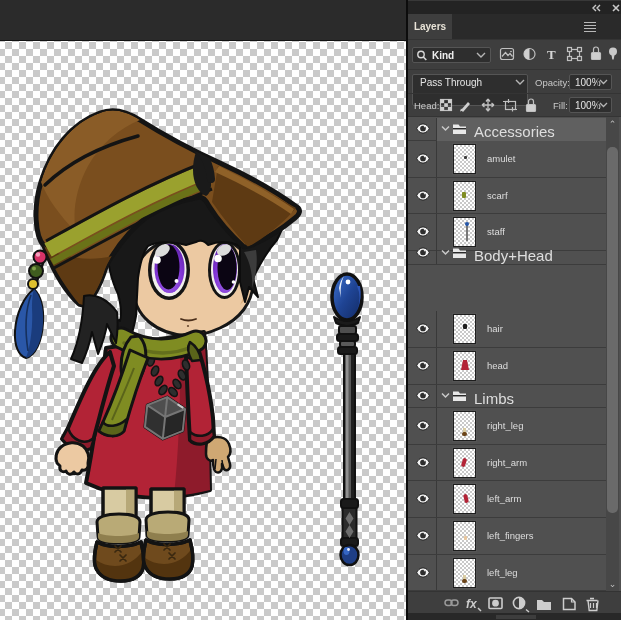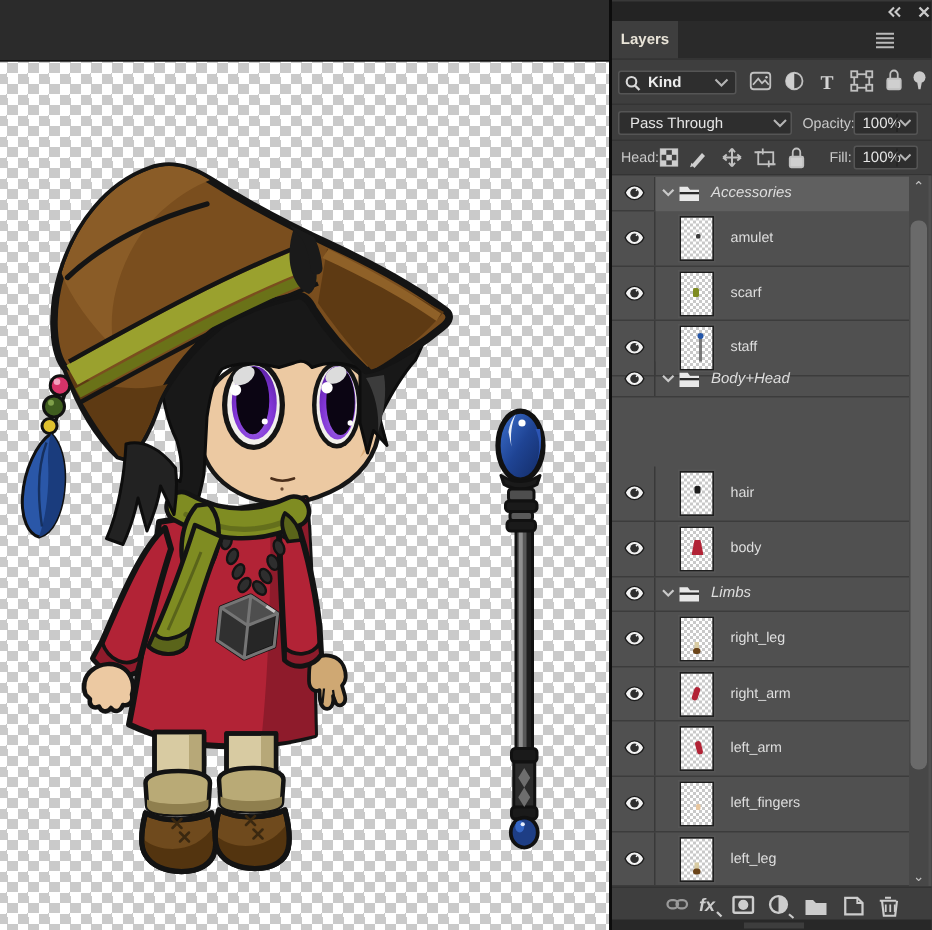--- a/index.html
+++ b/index.html
@@ -26,21 +26,21 @@
 #filterrow { position:absolute; left:0; top:39px; width:213px; height:31px;text-decoration:underline; }
 #blendrow  { position:absolute; left:0; top:70px; width:213px; height:24px; }
 #lockrow   { position:absolute; left:0; top:94px; width:213px; height:23px; }
 .dd { position:absolute; background:#2e2e2e; border:1px solid #555555; border-radius:2px; color:#e6e6e6; }
 .lbl { position:absolute; color:#c9c9c9; font-size:9.5px; }
 
 #list { position:absolute; left:0; top:117px; width:213px; height:474px; background:#505050; }
 .row { position:absolute; left:0; width:198px; border-bottom:1px solid #3c3c3c; }
 .eyecol { position:absolute; left:0; top:0; width:29px; height:100%; border-right:1px solid #393939; }
 .eye { position:absolute; left:8px; top:50%; margin-top:-6px; }
-.grpname { position:absolute; left:66px; top:50%; margin-top:-6px; font-size:10px; color:#dedede;font-style:italic; }
+.grpname { position:absolute; left:66px; top:50%; margin-top:-6px; font-size:15px; color:#dedede; }
 .layname { position:absolute; left:79px; top:50%; margin-top:-6px; font-size:9.5px; color:#dedede; }
 .chevg { position:absolute; left:33px; top:50%; margin-top:-4px; }
 .folder { position:absolute; left:44px; top:50%; margin-top:-6px; }
 .thumb { position:absolute; left:45px; top:3px; width:23px; height:30px; background:
    conic-gradient(#c9c9c9 90deg, #ffffff 90deg 180deg, #c9c9c9 180deg 270deg, #ffffff 270deg);
    background-size:4px 4px; border:1px solid #1e1e1e; outline:1px solid #555; }
 
 #scroll { position:absolute; left:198px; top:117px; width:13px; height:474px; background:#474747; }
 #sthumb { position:absolute; left:1px; top:30px; width:11px; height:366px; background:#6a6a6a; border-radius:5px; }
 .sarrow { position:absolute; left:0; width:13px; text-align:center; color:#c0c0c0; font-size:9px; }
@@ -297,21 +297,21 @@
           <rect x="169.5" y="17.5" width="4" height="4" fill="#424242"></rect>
           <rect x="183.5" y="13.5" width="9" height="7" rx="1" fill="#cfcfcf"></rect>
           <path d="M185.5,13 v-2.5 a2.5,2.5 0 0 1 5,0 v2.5"></path>
           <circle cx="205" cy="12.5" r="4" fill="#c9c9c9" stroke="none"></circle>
           <path d="M203.5,16 h3 l-0.8,4.5 h-1.4 z" fill="#c9c9c9" stroke="none"></path>
         </g>
         <text x="139" y="20" fill="#d5d5d5" font-size="13" font-weight="bold" font-family="Liberation Serif">T</text>
       </svg>
     </div>
     <div id="blendrow">
-      <div class="dd" style="left:4px;top:4px;width:116px;height:16px;">
+      <div class="dd" style="left:4px;top:4px;width:116px;height:32px;">
         <span style="position:absolute;left:7px;top:2px;color:#e5e5e5;">Pass Through</span>
         <svg width="114" height="14" style="position:absolute;left:0;top:0">
             <path d="M103,5 l4,4 4,-4" stroke="#b5b5b5" stroke-width="1.4" fill="none"></path>
           </svg>
       </div>
       <span class="lbl" style="left:127px;top:7px;">Opacity:</span>
       <div class="dd" style="left:161px;top:4px;width:43px;height:16px;">
         <span style="position:absolute;left:5px;top:2px;">100%</span>
         <svg width="41" height="14" style="position:absolute;left:0;top:0">
             <path d="M30,5 l3.5,3.5 3.5,-3.5" stroke="#b5b5b5" stroke-width="1.3" fill="none"></path>
@@ -446,21 +446,21 @@
           <div class="eyecol">
             <svg class="eye" width="14" height="11" viewBox="0 0 15 12">
               <path d="M7.5,1 C11,1 13.6,4 14.3,6 C13.6,8 11,11 7.5,11 C4,11 1.4,8 0.7,6 C1.4,4 4,1 7.5,1 Z" fill="#f2f2f2" stroke="#1c1c1c" stroke-width="1"></path>
               <circle cx="7.5" cy="6" r="3.1" fill="#2e2e2e"></circle>
               <path d="M8.6,4.6 l1.3,-1.3" stroke="#f2f2f2" stroke-width="1.1"></path>
             </svg>
           </div>
           <div class="thumb">
             <div style="position:absolute;left:7px;top:8px;width:8px;height:10px;background:#b22336;clip-path:polygon(25% 0,75% 0,100% 100%,0 100%)"></div>
           </div>
-          <span class="layname">body</span>
+          <span class="layname">head</span>
         </div>
         <div class="row" style="top:268px;height:23px">
           <div class="eyecol">
             <svg class="eye" width="14" height="11" viewBox="0 0 15 12">
               <path d="M7.5,1 C11,1 13.6,4 14.3,6 C13.6,8 11,11 7.5,11 C4,11 1.4,8 0.7,6 C1.4,4 4,1 7.5,1 Z" fill="#f2f2f2" stroke="#1c1c1c" stroke-width="1"></path>
               <circle cx="7.5" cy="6" r="3.1" fill="#2e2e2e"></circle>
               <path d="M8.6,4.6 l1.3,-1.3" stroke="#f2f2f2" stroke-width="1.1"></path>
             </svg>
           </div>
           <svg class="chevg" width="9" height="7">

